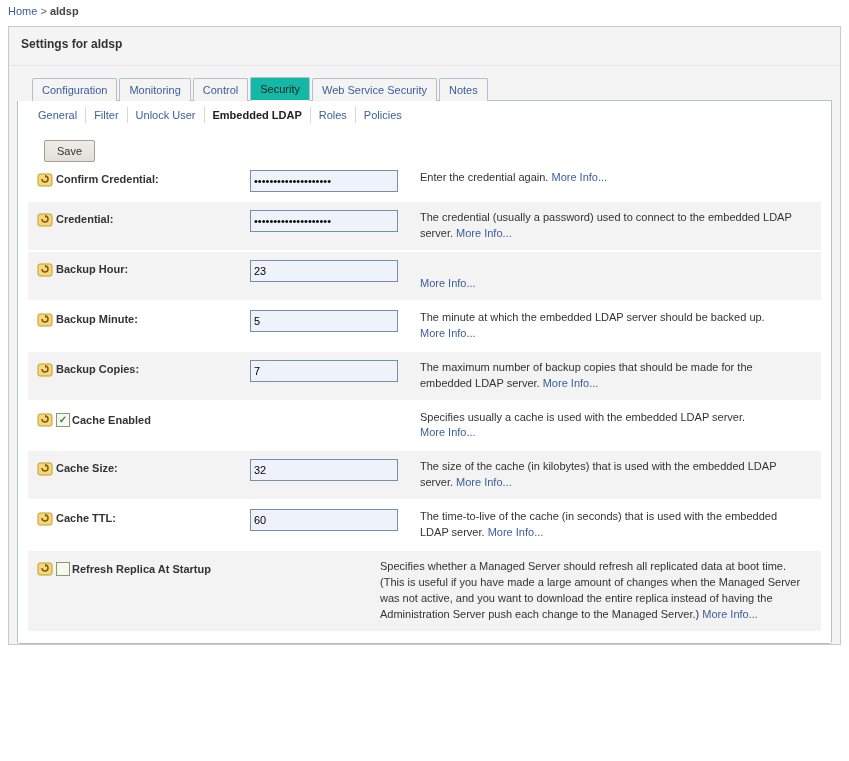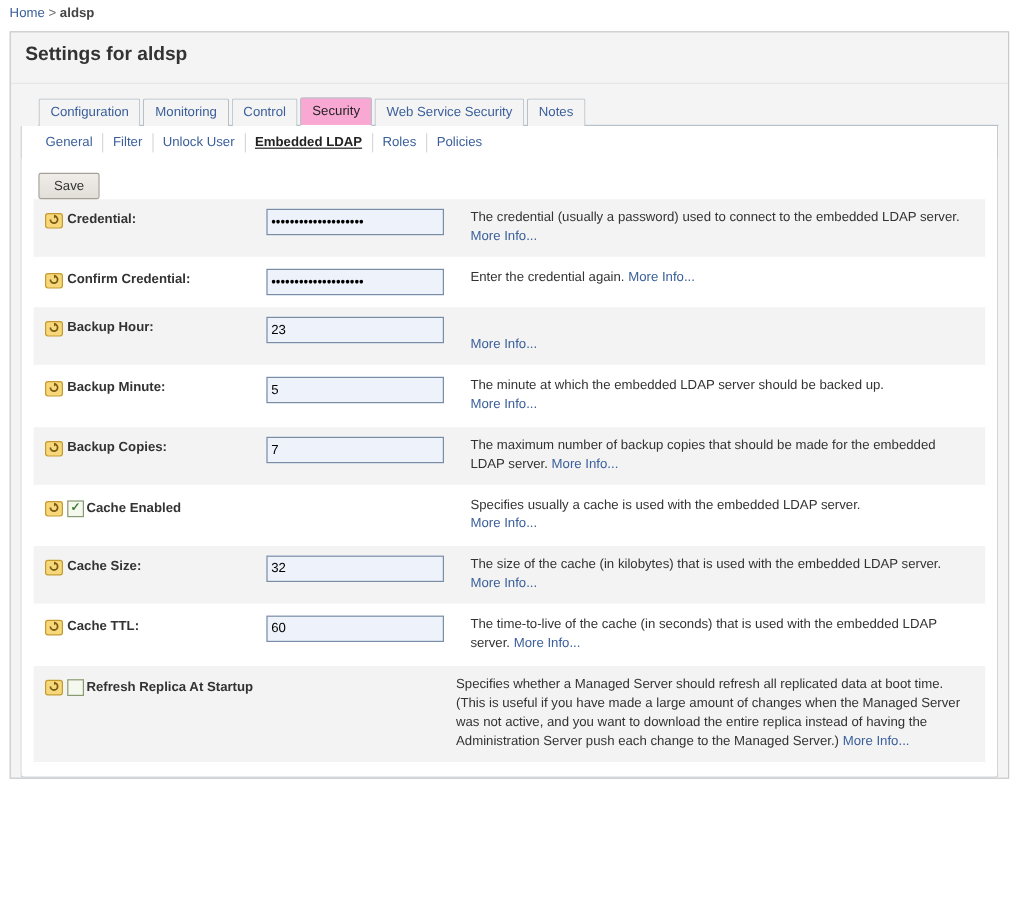--- a/index.html
+++ b/index.html
@@ -23,21 +23,21 @@
 
   .outer-panel {
     margin: 4px 8px;
     border: 1px solid #c9c9c9;
     background: #f4f4f4;
   }
 
   .title-bar {
     padding: 10px 12px 14px 12px;
     font-weight: bold;
-    font-size: 16px;
+    font-size: 12px;
     color: #333;
     border-bottom: 1px solid #e5e5e5;
   }
 
   .tabs-wrap { padding: 10px 8px 0 8px; }
 
   .tabs1 {
     display: flex;
     align-items: flex-end;
     border-bottom: 1px solid #b7c0c8;
@@ -49,21 +49,21 @@
     background: #f4f4f4;
     padding: 5px 9px;
     margin-right: 2px;
     color: #3a5f9a;
     cursor: pointer;
     border-radius: 2px 2px 0 0;
     position: relative;
     top: 1px;
   }
   .tabs1 .tab.active {
-    background: #f9a8d4;
+    background: #14b8a6;
     border-bottom: 1px solid #fff;
     color: #222;
   }
 
   .subtab-bar {
     background: #fff;
     border: 1px solid #b7c0c8;
     border-top: none;
     border-radius: 0 0 3px 3px;
   }
@@ -73,36 +73,36 @@
     align-items: center;
     padding: 6px 8px 5px 12px;
   }
   .tabs2 .stab {
     padding: 2px 8px;
     color: #3a5f9a;
     cursor: pointer;
     border-right: 1px solid #d8d8d8;
   }
   .tabs2 .stab:last-child { border-right: none; }
-  .tabs2 .stab.active { color: #222; font-weight: bold; text-decoration: underline; }
+  .tabs2 .stab.active { color: #222; font-weight: bold; }
 
   .content {
     background: #fff;
     padding: 10px 10px 10px 10px;
   }
 
   .save-btn {
     background: linear-gradient(#f0ede9, #e2ded8);
     border: 1px solid #a4a098;
     padding: 4px 12px;
     font-size: 11px;
     color: #333;
     border-radius: 2px;
     cursor: pointer;
-    margin: 2px 0 0 4px;
+    margin: 2px 0 0 16px;
   }
 
   .desc-row {
     border-top: 1px solid #eee;
     border-bottom: 1px solid #eee;
     margin-top: 12px;
     padding: 18px 14px;
     font-size: 11px;
     color: #333;
   }
@@ -128,20 +128,21 @@
     width: 166px;
     flex-shrink: 0;
     font-weight: bold;
     color: #333;
     padding-top: 3px;
   }
   .cell-input {
     width: 158px;
     flex-shrink: 0;
     padding-right: 12px;
+    margin-left: 28px;
   }
   .cell-desc {
     flex: 1;
     padding-right: 10px;
     color: #333;
     line-height: 1.45;
   }
   input[type=text], input[type=password] {
     width: 140px;
     border: 1px solid #7a8da6;
@@ -199,52 +200,52 @@
         <div class="stab active">Embedded LDAP</div>
         <div class="stab">Roles</div>
         <div class="stab">Policies</div>
       </div>
 
       <div class="content">
         <button class="save-btn">Save</button>
 
 
         
+        <div class="form-row plain">
+          <div class="cell-icon">
+            <svg class="restart-icon" viewBox="0 0 16 16">
+              <rect x="1" y="2" width="14" height="12" rx="2" fill="#f6d77a" stroke="#c59b2e"></rect>
+              <path d="M8 4 a3 3 0 1 1 -3 3" fill="none" stroke="#7a5b15" stroke-width="1.5"></path>
+              <path d="M8 3 l2 1.5 -2 1.5 z" fill="#7a5b15"></path>
+            </svg>
+          </div>
+          <div class="cell-label">Confirm Credential:</div>
+          <div class="cell-input">
+            <input type="password" value="********************" style="">
+          </div>
+          <div class="cell-desc">
+            <span>Enter the credential again. </span><a href="#">More Info...</a>
+          </div>
+        </div>
+
+        
         <div class="form-row alt">
           <div class="cell-icon">
             <svg class="restart-icon" viewBox="0 0 16 16">
               <rect x="1" y="2" width="14" height="12" rx="2" fill="#f6d77a" stroke="#c59b2e"></rect>
               <path d="M8 4 a3 3 0 1 1 -3 3" fill="none" stroke="#7a5b15" stroke-width="1.5"></path>
               <path d="M8 3 l2 1.5 -2 1.5 z" fill="#7a5b15"></path>
             </svg>
           </div>
           <div class="cell-label">Credential:</div>
           <div class="cell-input">
             <input type="password" value="********************" style="">
           </div>
           <div class="cell-desc">
             <span>The credential (usually a password) used to connect to the embedded LDAP server. </span><a href="#">More Info...</a>
-          </div>
-        </div>
-
-        
-        <div class="form-row plain">
-          <div class="cell-icon">
-            <svg class="restart-icon" viewBox="0 0 16 16">
-              <rect x="1" y="2" width="14" height="12" rx="2" fill="#f6d77a" stroke="#c59b2e"></rect>
-              <path d="M8 4 a3 3 0 1 1 -3 3" fill="none" stroke="#7a5b15" stroke-width="1.5"></path>
-              <path d="M8 3 l2 1.5 -2 1.5 z" fill="#7a5b15"></path>
-            </svg>
-          </div>
-          <div class="cell-label">Confirm Credential:</div>
-          <div class="cell-input">
-            <input type="password" value="********************" style="">
-          </div>
-          <div class="cell-desc">
-            <span>Enter the credential again. </span><a href="#">More Info...</a>
           </div>
         </div>
 
         
         <div class="form-row alt">
           <div class="cell-icon">
             <svg class="restart-icon" viewBox="0 0 16 16">
               <rect x="1" y="2" width="14" height="12" rx="2" fill="#f6d77a" stroke="#c59b2e"></rect>
               <path d="M8 4 a3 3 0 1 1 -3 3" fill="none" stroke="#7a5b15" stroke-width="1.5"></path>
               <path d="M8 3 l2 1.5 -2 1.5 z" fill="#7a5b15"></path>

